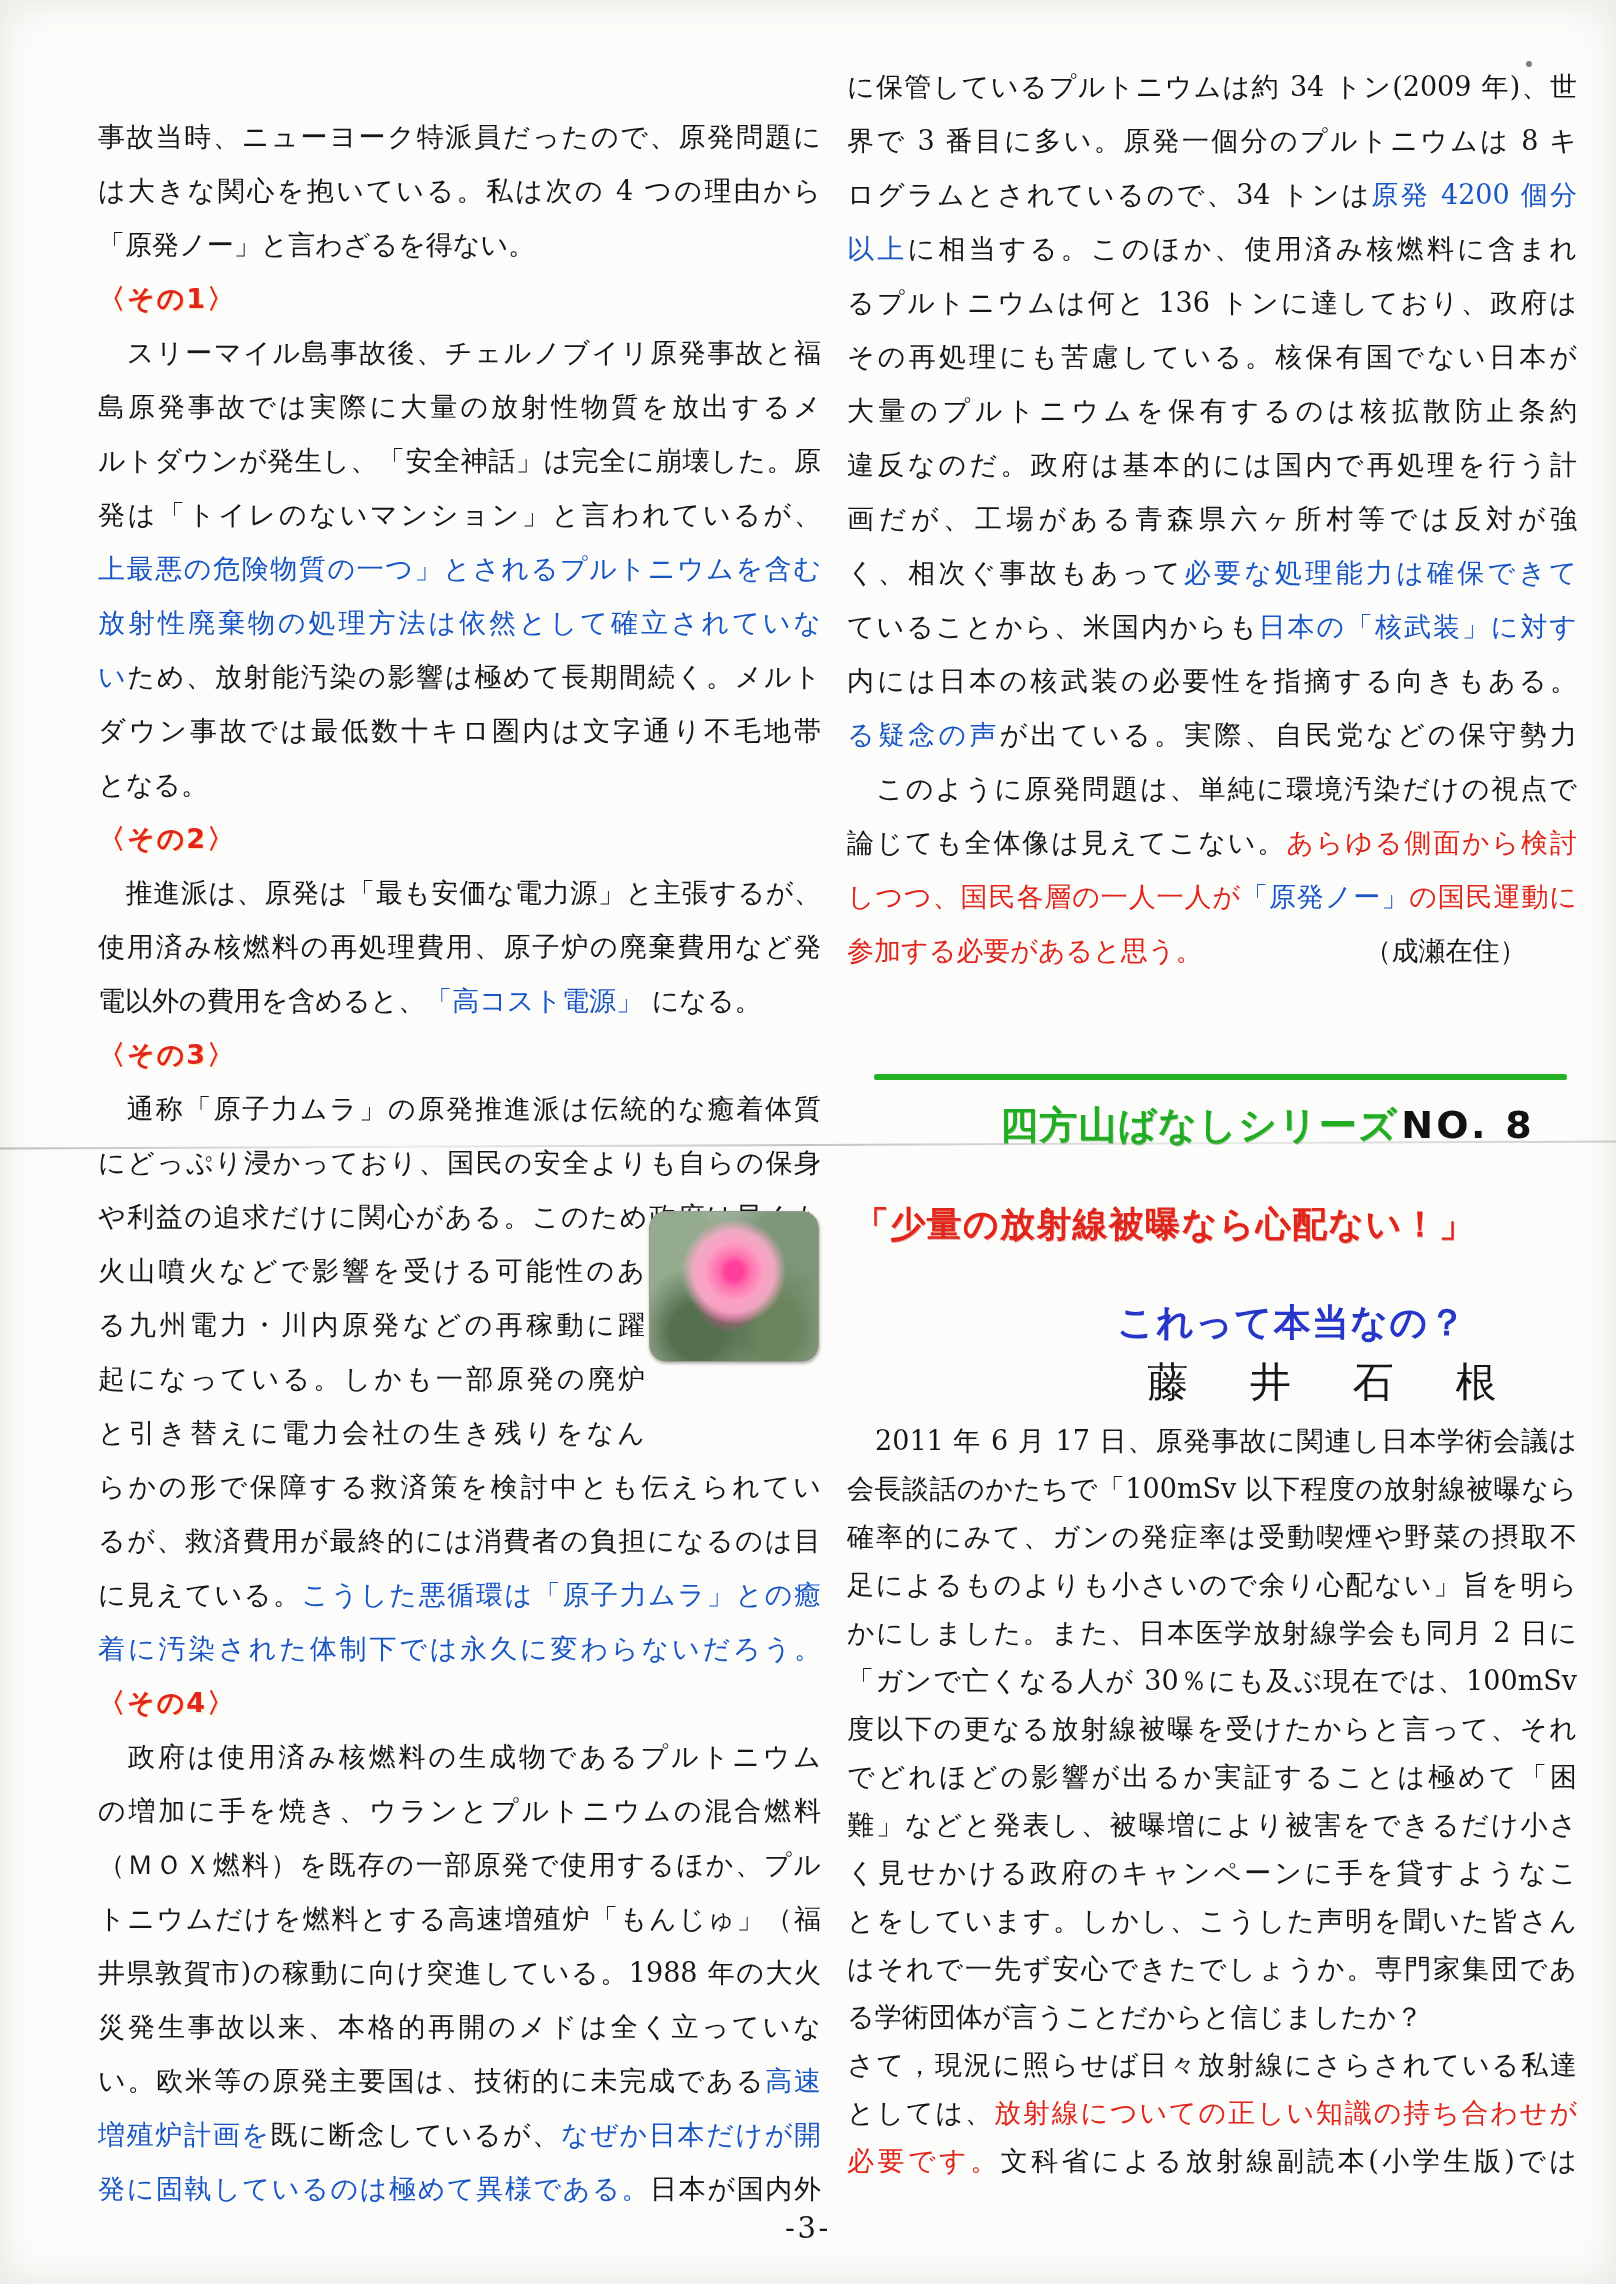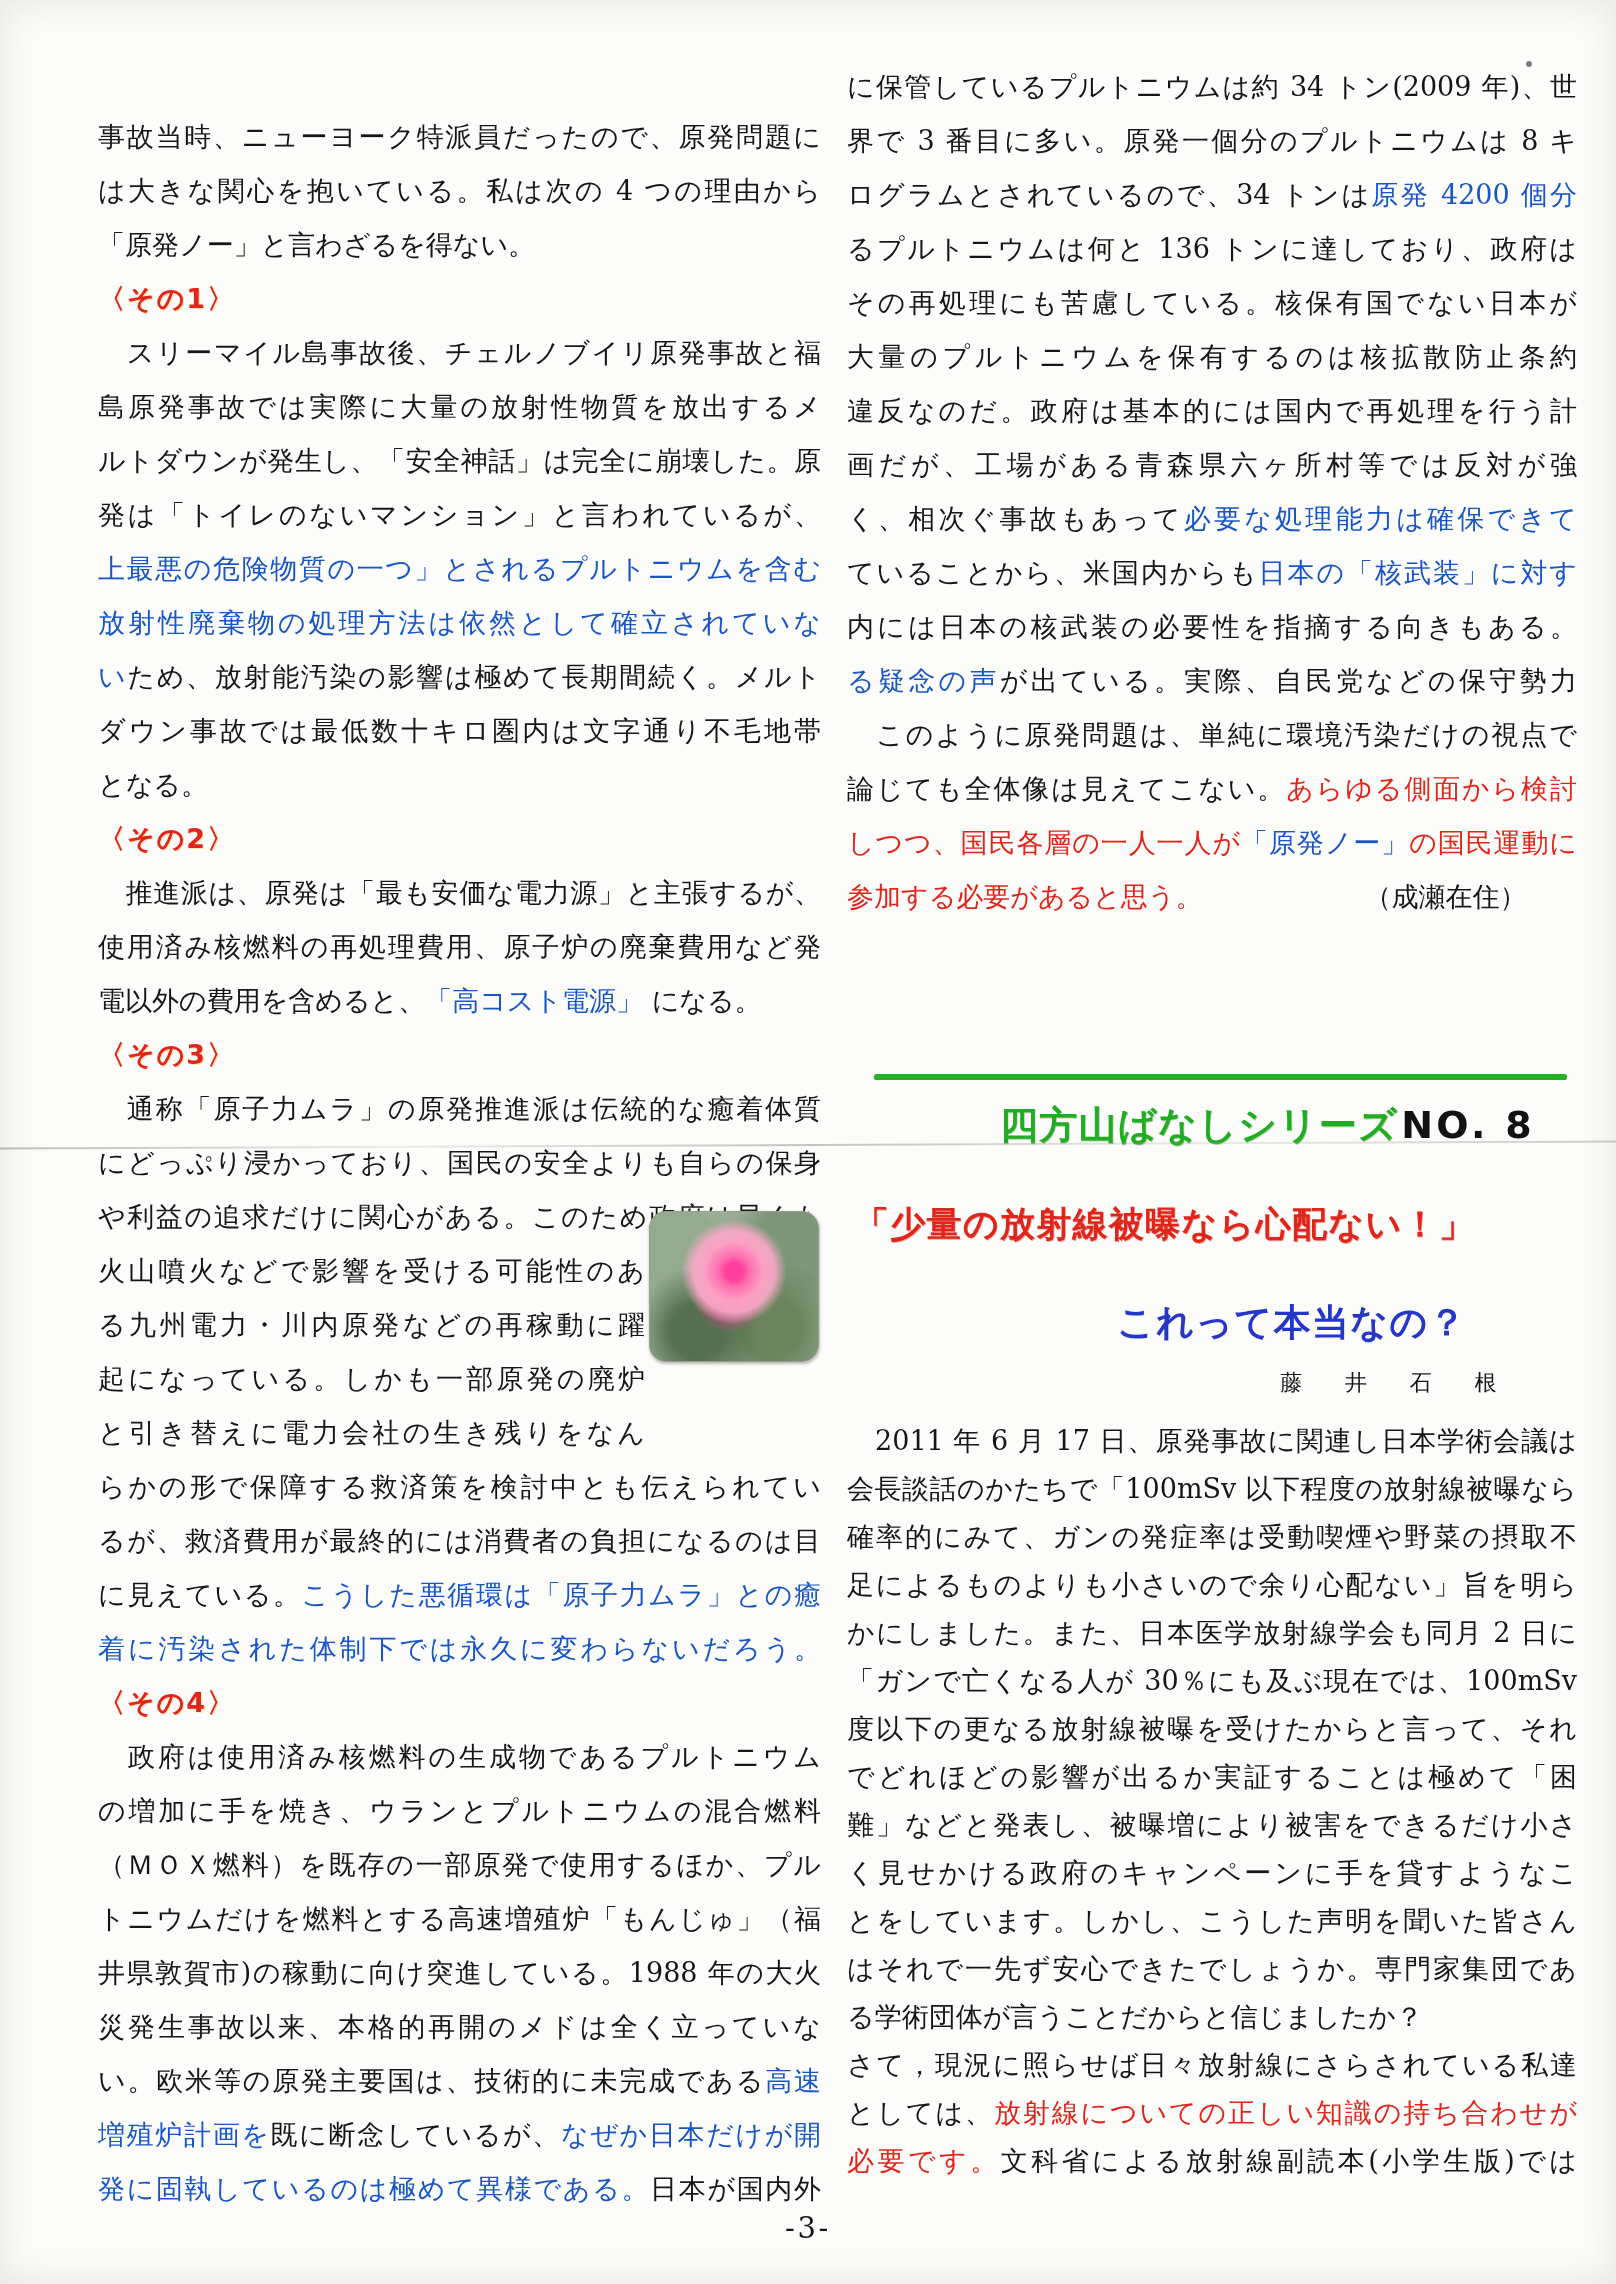--- a/index.html
+++ b/index.html
@@ -42,21 +42,21 @@
       rgba(110,110,110,.5) 50%,rgba(160,160,160,.25) 75%,rgba(120,120,120,.45));
     transform:rotate(-0.25deg);}
   .red-title{position:absolute;left:854px;top:1198px;
     font-family:"DejaVu Sans","Liberation Sans",sans-serif;font-weight:bold;
     font-size:35px;line-height:52px;color:var(--red);letter-spacing:1.3px;
     text-shadow:0.7px 0.7px 0 rgba(200,30,20,.4);}
   .blue-title{position:absolute;left:1117px;top:1297px;
     font-family:"DejaVu Sans","Liberation Sans",sans-serif;font-weight:bold;
     font-size:37px;line-height:51px;color:var(--bluetitle);letter-spacing:1.3px;}
   .author{position:absolute;left:847px;top:1361px;width:730px;box-sizing:border-box;
-    text-align:right;padding-right:70px;font-size:22px;line-height:43px;letter-spacing:10.4px;}
+    text-align:right;padding-right:70px;font-size:41px;line-height:43px;letter-spacing:10.4px;}
   .flower{position:absolute;left:649px;top:1211px;width:168px;height:149px;
     border-radius:17px;border:1.3px solid #9a9a90;box-shadow:0.7px 1.3px 2.6px rgba(90,90,85,.4);
     background:
       radial-gradient(circle at 50% 40%, #ff3f9b 0 7%, #ff6fae 13%, #fba0c4 24%,
         rgba(250,170,200,.9) 33%, rgba(245,205,220,0) 43%),
       radial-gradient(circle at 47% 58%, #d6488f 0 7%, rgba(214,72,143,0) 28%),
       radial-gradient(circle at 38% 50%, rgba(255,255,255,.7) 0 4%, rgba(255,255,255,0) 14%),
       radial-gradient(circle at 28% 80%, #55704f 0 16%, rgba(85,112,79,0) 38%),
       radial-gradient(circle at 72% 78%, #6c855f 0 18%, rgba(108,133,95,0) 42%),
       radial-gradient(circle at 84% 24%, #7e977a 0 22%, rgba(126,151,122,0) 48%),
@@ -109,20 +109,21 @@
       <div class="line fill"><span class="c-k">井県敦賀市)の稼動に向け突進している。1988 年の大火</span></div>
       <div class="line fill"><span class="c-k">災発生事故以来、本格的再開のメドは全く立っていな</span></div>
       <div class="line fill"><span class="c-k">い。欧米等の原発主要国は、技術的に未完成である</span><span class="c-b">高速</span></div>
       <div class="line fill"><span class="c-b">増殖炉計画を</span><span class="c-k">既に断念しているが、</span><span class="c-b">なぜか日本だけが開</span></div>
       <div class="line fill"><span class="c-b">発に固執しているのは極めて異様である。</span><span class="c-k">日本が国内外</span></div>
     </div>
   <div class="col" id="rc1">
       <div class="line fill"><span class="c-k">に保管しているプルトニウムは約 34 トン(2009 年)、世</span></div>
       <div class="line fill"><span class="c-k">界で 3 番目に多い。原発一個分のプルトニウムは 8 キ</span></div>
       <div class="line fill"><span class="c-k">ログラムとされているので、34 トンは</span><span class="c-b">原発 4200 個分</span></div>
+      <div class="line fill"><span class="c-b">以上</span><span class="c-k">に相当する。このほか、使用済み核燃料に含まれ</span></div>
       <div class="line fill"><span class="c-k">るプルトニウムは何と 136 トンに達しており、政府は</span></div>
       <div class="line fill"><span class="c-k">その再処理にも苦慮している。核保有国でない日本が</span></div>
       <div class="line fill"><span class="c-k">大量のプルトニウムを保有するのは核拡散防止条約</span></div>
       <div class="line fill"><span class="c-k">違反なのだ。政府は基本的には国内で再処理を行う計</span></div>
       <div class="line fill"><span class="c-k">画だが、工場がある青森県六ヶ所村等では反対が強</span></div>
       <div class="line fill"><span class="c-k">く、相次ぐ事故もあって</span><span class="c-b">必要な処理能力は確保できて</span></div>
       <div class="line fill"><span class="c-k">ていることから、米国内からも</span><span class="c-b">日本の「核武装」に対す</span></div>
       <div class="line fill"><span class="c-k">内には日本の核武装の必要性を指摘する向きもある。</span></div>
       <div class="line fill"><span class="c-b">る疑念の声</span><span class="c-k">が出ている。実際、自民党などの保守勢力</span></div>
       <div class="line fill"><span class="c-k">　このように原発問題は、単純に環境汚染だけの視点で</span></div>

